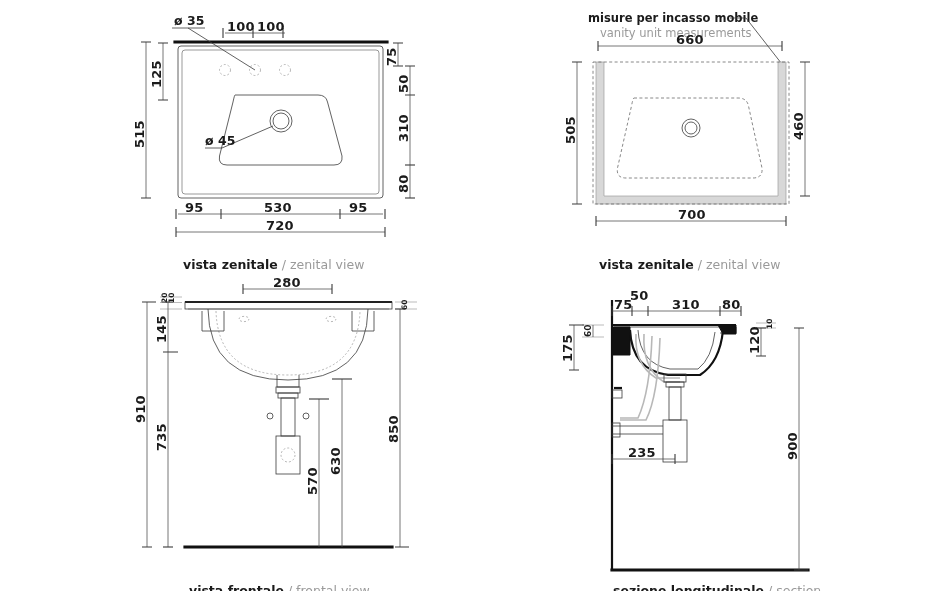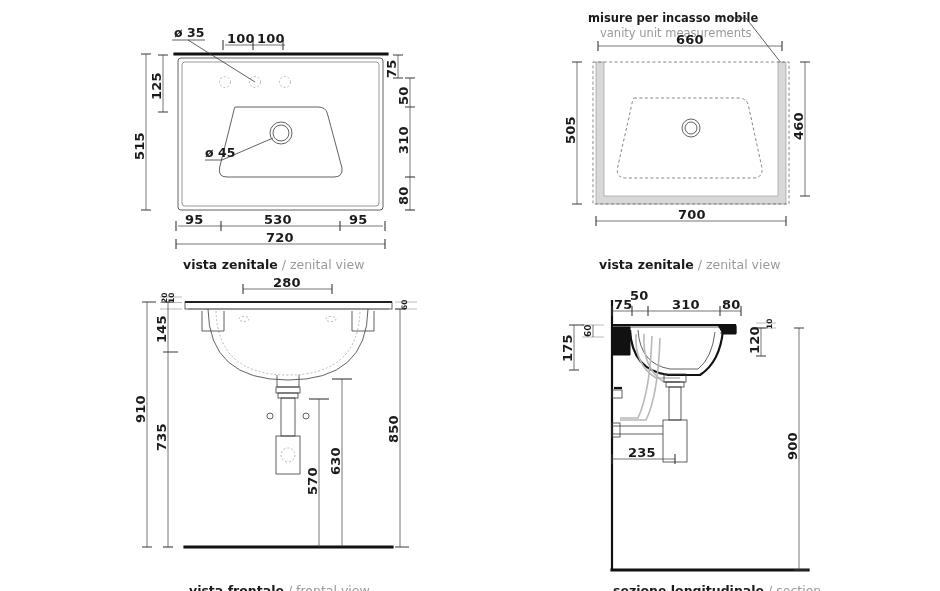--- a/index.html
+++ b/index.html
@@ -29,21 +29,21 @@
   .dash-fine{stroke:#9a9a9a;stroke-width:.7;fill:none;stroke-dasharray:2 2;}
   .grayfill{fill:#d8d8d8;stroke:#9f9f9f;stroke-width:.7;}
   .tick{stroke:#3a3a3a;stroke-width:1.1;}
   .pipe{stroke:#b8b8b8;stroke-width:1.6;fill:none;}
 </style>
 </head>
 <body>
 
 <div class="sheet">
 
-  <div class="panel" style="left:130px;top:20px;">
+  <div class="panel" style="left:130px;top:8px;">
     <svg width="310" height="250" viewBox="0 0 310 250">
 
       <rect x="48" y="38" width="205" height="152" rx="3" class="ln"></rect>
       <rect x="52" y="42" width="197" height="144" rx="3" class="ln-l"></rect>
 
       <path d="M 45 34 L 257 34" class="thick"></path>
 
       <path d="M 105 87 L 188 87 Q 196 87 197.5 94 L 212 148 Q 213 157 204 157 L 97 157 Q 88 157 89.5 148 L 103 94 Q 104.5 87 105 87 Z" class="ln"></path>
 
       <circle cx="95" cy="62" r="5.5" class="dash-fine"></circle>

